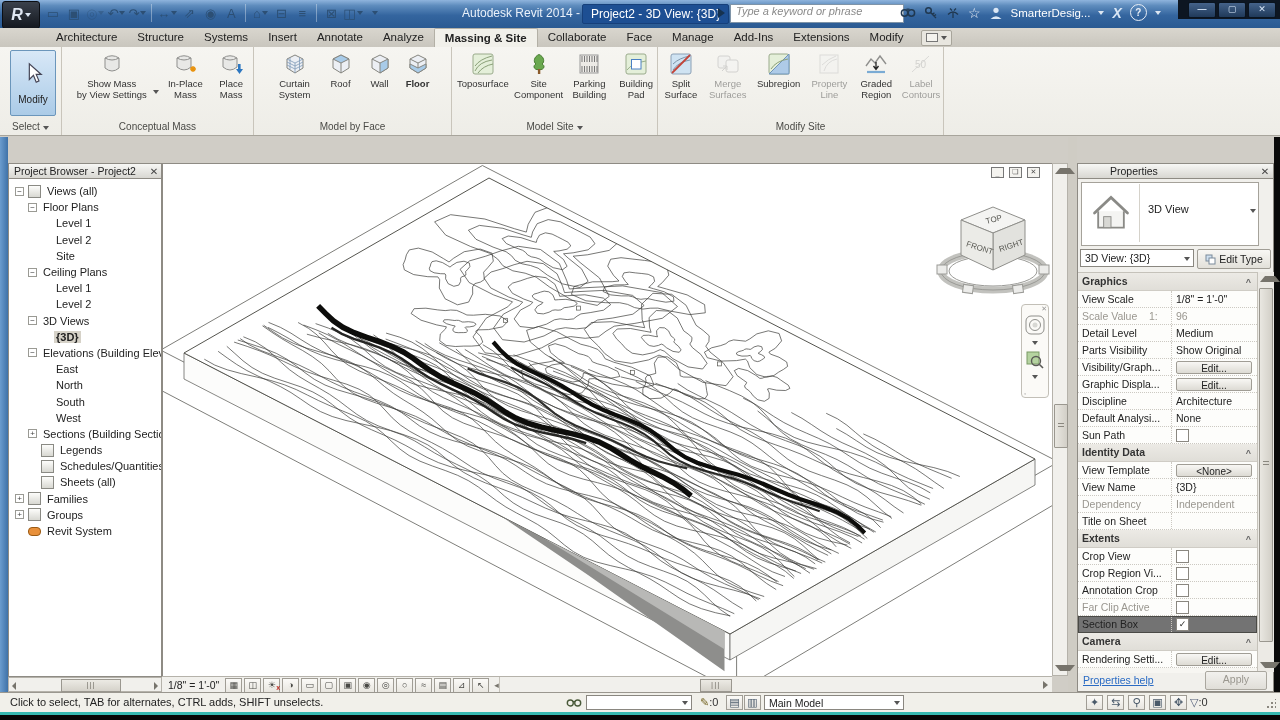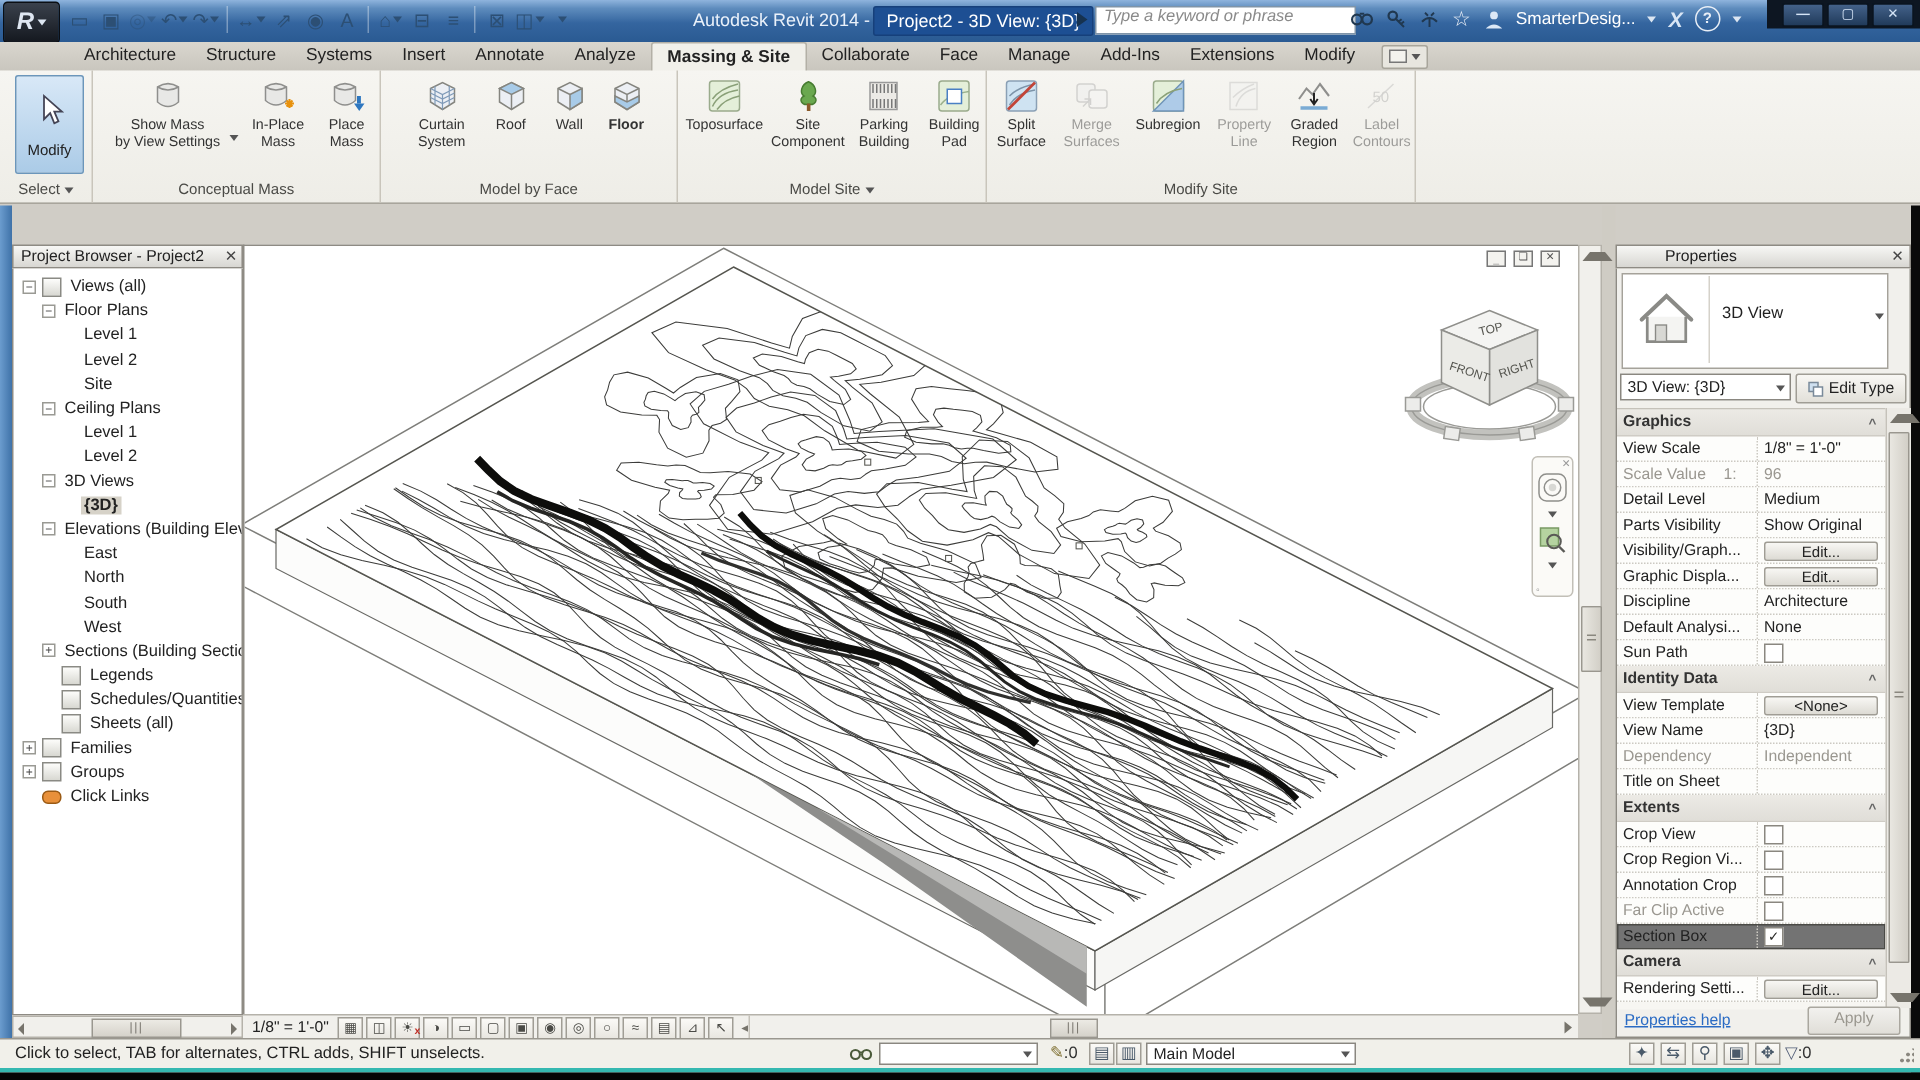--- a/index.html
+++ b/index.html
@@ -626,21 +626,21 @@
           <span class="tlabel">Families</span>
         </div>
         <div class="trow" style="padding-left: 6px;">
           <span class="texp">+</span>
           <span class="ticon"></span>
           <span class="tlabel">Groups</span>
         </div>
         <div class="trow" style="padding-left: 6px;">
           <span class="texp none"></span>
           <span class="ticon links"></span>
-          <span class="tlabel">Click Links</span>
+          <span class="tlabel">Revit System</span>
         </div>
       </div>
   </div>
   <div id="bhscroll">
     <span class="harrow" style="left:3px;border-right:4px solid #77746c;"></span>
     <div id="bhthumb">|||</div>
     <span class="harrow" style="right:3px;border-left:4px solid #77746c;"></span>
   </div>
 
   <div id="canvas">

